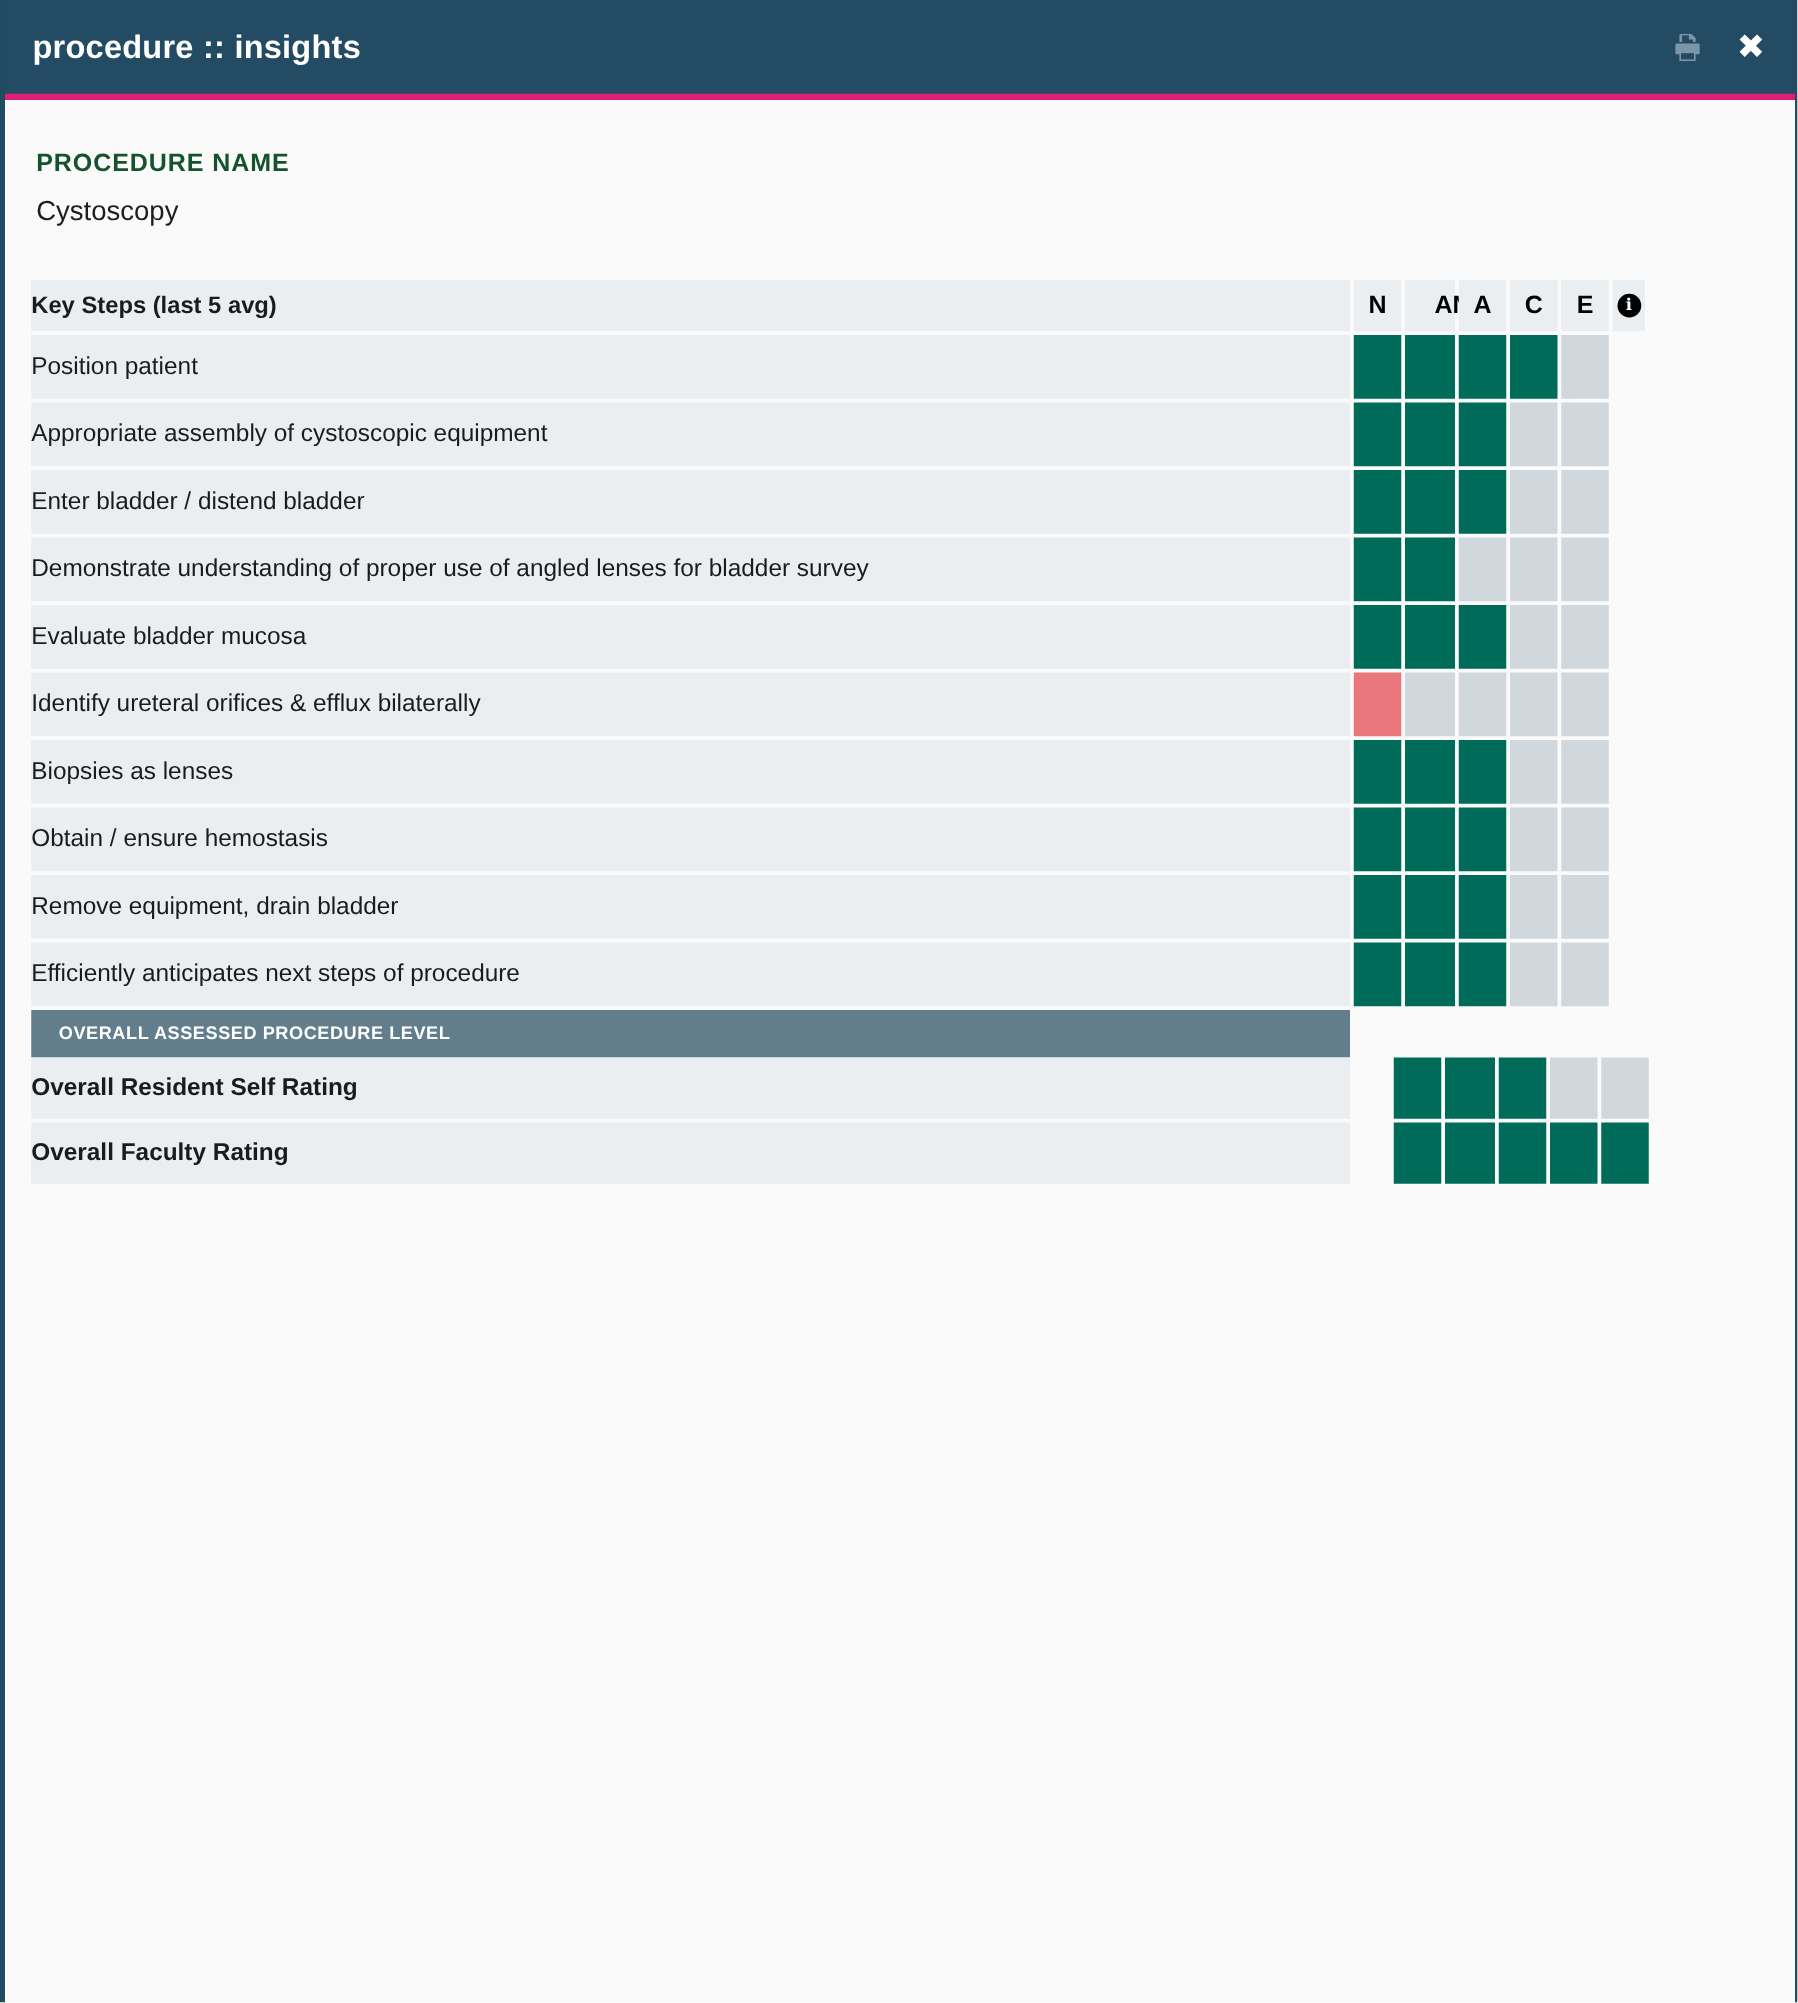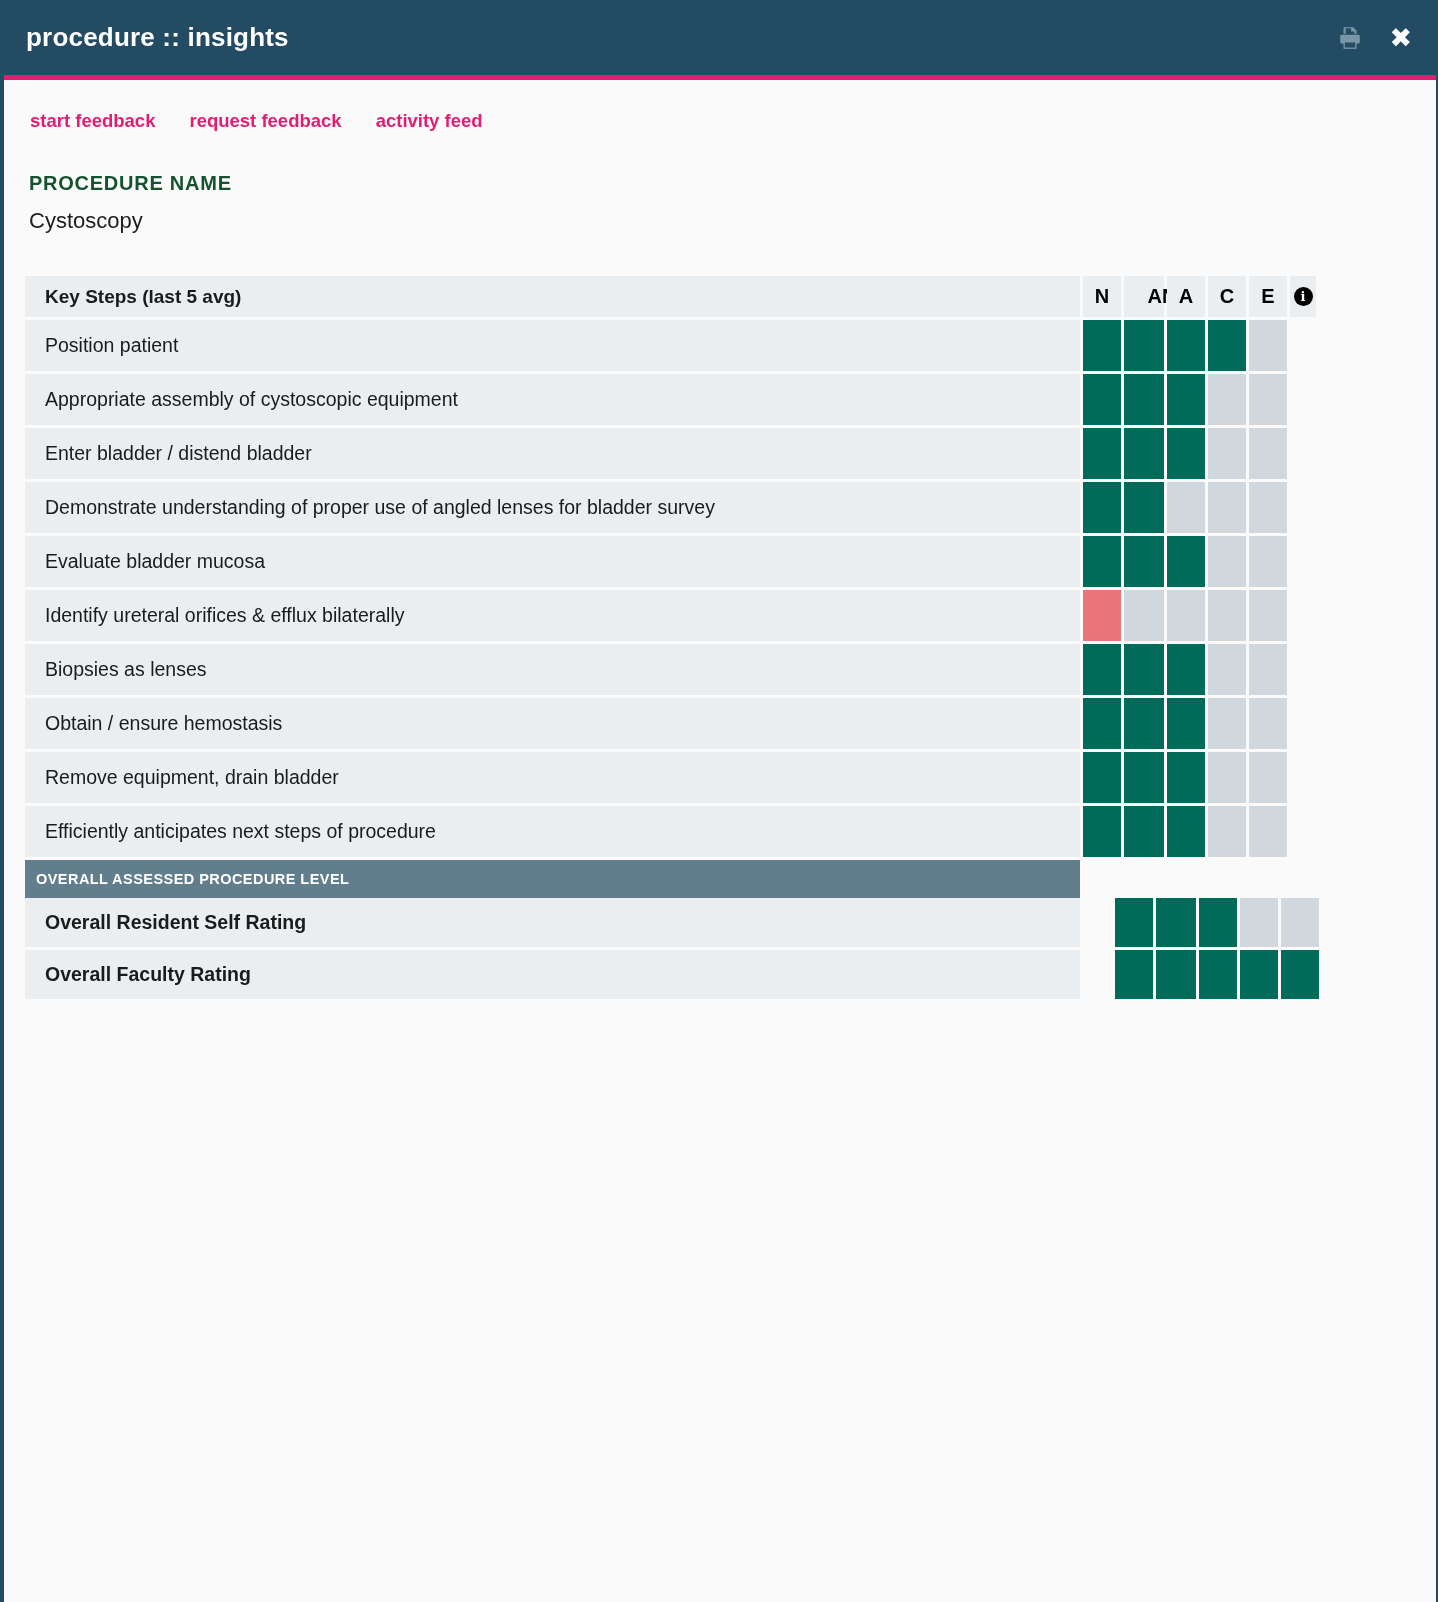--- a/index.html
+++ b/index.html
@@ -107,21 +107,20 @@
     display: flex;
     align-items: stretch;
     margin-bottom: 3px;
   }
   .row-label {
     flex: 0 0 1055px;
     width: 1055px;
     background: #eaeef0;
     display: flex;
     align-items: center;
-    padding-left: 20px;
     box-sizing: border-box;
     font-size: 19.5px;
     color: #1b1b1b;
   }
   .row.header .row-label {
     font-weight: bold;
     font-size: 19px;
   }
   .row.header { margin-bottom: 3px; }
   .header-row-h { height: 41px; }
@@ -179,21 +178,21 @@
     cursor: pointer;
   }
 
   
   .section-band {
     height: 38px;
     width: 1055px;
     background: #627e8c;
     display: flex;
     align-items: center;
-    padding-left: 11px;
+    padding-left: 22px;
     box-sizing: border-box;
     color: #ffffff;
     font-size: 14.5px;
     font-weight: bold;
     letter-spacing: 0.45px;
     margin-bottom: 3px;
   }
   .band-spacer { height: 38px; }
 </style>
 </head>
@@ -213,25 +212,20 @@
             <rect x="7.2" y="16.2" width="9.6" height="4.6" fill="#234b63"></rect>
           </svg>
         </span>
       </button>
       <button class="icon-btn">
         <span class="close-icon">✖</span>
       </button>
     </div>
   </div>
 
-  <div class="navlinks">
-    <a class="navlink">start feedback</a>
-    <a class="navlink">request feedback</a>
-    <a class="navlink">activity feed</a>
-  </div>
 
   <div class="proc-block">
     <div class="proc-label">PROCEDURE NAME</div>
     <div class="proc-value">Cystoscopy</div>
   </div>
 
   <div class="table-wrap">
 
     <div class="row header header-row-h">
       <div class="row-label">Key Steps (last 5 avg)</div>

